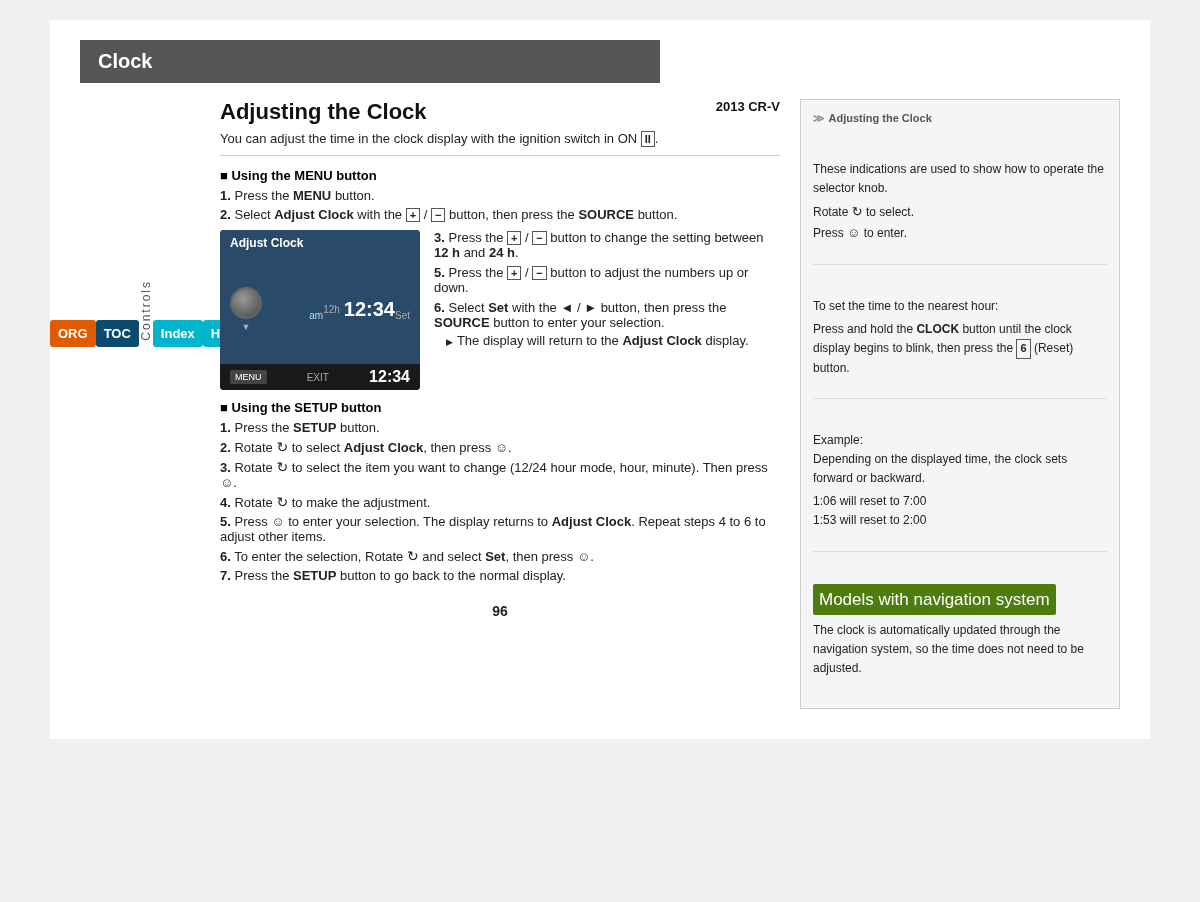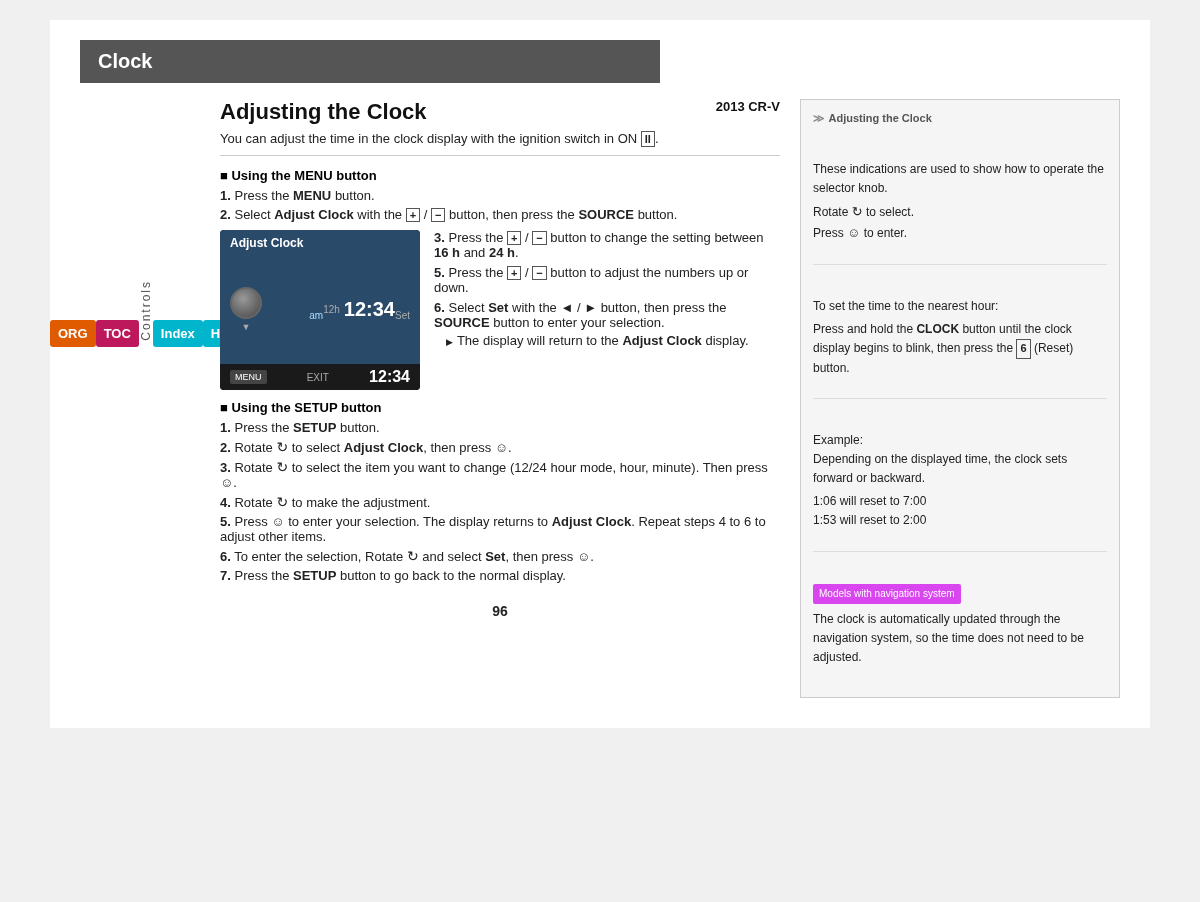--- a/index.html
+++ b/index.html
@@ -46,21 +46,21 @@
       padding: 6px 8px;
       text-align: center;
       font-weight: bold;
       font-size: 13px;
       color: white;
       cursor: pointer;
       border-radius: 3px;
       margin-bottom: 4px;
     }
     .btn-org { background: #e05a00; }
-    .btn-toc { background: #be185d; }
+    .btn-toc { background: #0c4a6e; }
     .btn-index { background: #00b5cc; }
     .btn-home { background: #00b5cc; }
     .sidebar-label {
       writing-mode: vertical-rl;
       text-orientation: mixed;
       transform: rotate(180deg);
       font-size: 12px;
       color: #555;
       margin: 10px 0;
       letter-spacing: 2px;
@@ -222,23 +222,23 @@
       margin-bottom: 10px;
       padding-bottom: 10px;
       margin-top: 32px;
     }
     .info-divider {
       border: none;
       border-top: 1px solid #ddd;
       margin: 8px 0;
     }
     .nav-badge {
-      background: #d946ef;
+      background: #4d7c0f;
       color: white;
-      font-size: 10px;
+      font-size: 17px;
       padding: 2px 6px;
       border-radius: 2px;
       display: inline-block;
       margin-bottom: 6px;
     }
     .page-num {
       text-align: center;
       font-size: 14px;
       font-weight: bold;
       margin-top: 20px;
@@ -329,21 +329,21 @@
           </div>
           <div class="clock-bottom-bar">
             <div class="menu-btn-small">MENU</div>
             <div class="exit-btn">EXIT</div>
             <div style="color:white; font-size:16px; font-weight:bold;">12:34</div>
           </div>
         </div>
 
         <div class="steps-right">
           <div style="font-size:13px; color:#222; margin-bottom:5px;">
-            <b>3.</b> Press the <span class="inline-btn">+</span> / <span class="inline-btn">−</span> button to change the setting between <b>16 h</b> and <b>24 h</b>.
+            <b>3.</b> Press the <span class="inline-btn">+</span> / <span class="inline-btn">−</span> button to change the setting between <b>12 h</b> and <b>24 h</b>.
           </div>
           <div style="font-size:13px; color:#222; margin-bottom:5px;">
             <b>5.</b> Press the <span class="inline-btn">+</span> / <span class="inline-btn">−</span> button to adjust the numbers up or down.
           </div>
           <div style="font-size:13px; color:#222; margin-bottom:5px;">
             <b>6.</b> Select <b>Set</b> with the ◄ / ► button, then press the <b>SOURCE</b> button to enter your selection.
             <span class="arrow-bullet">The display will return to the <b>Adjust Clock</b> display.</span>
           </div>
         </div>
       </div>

